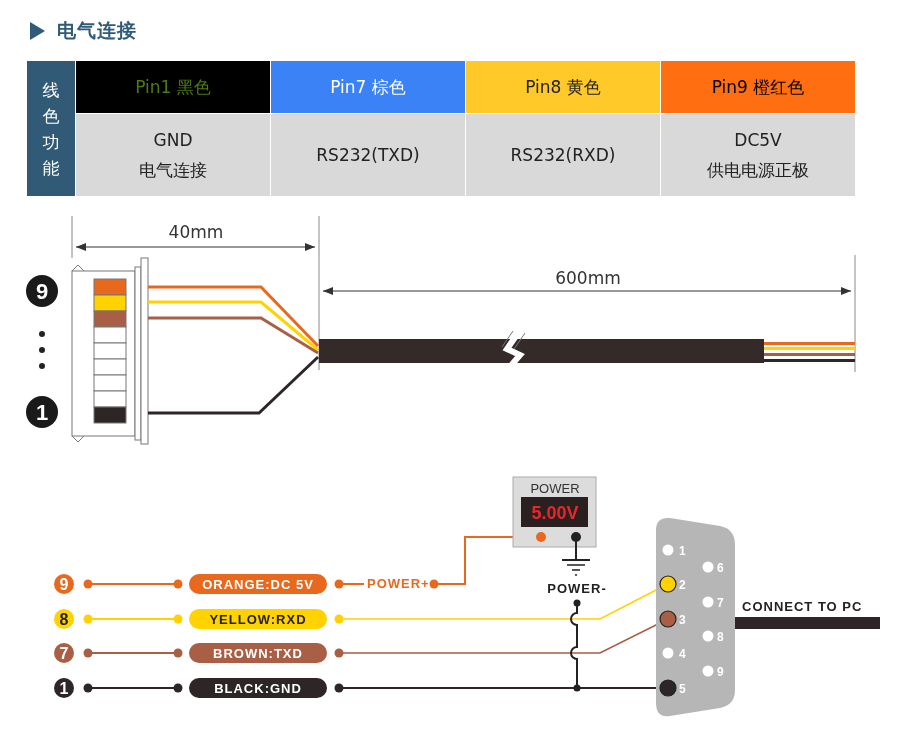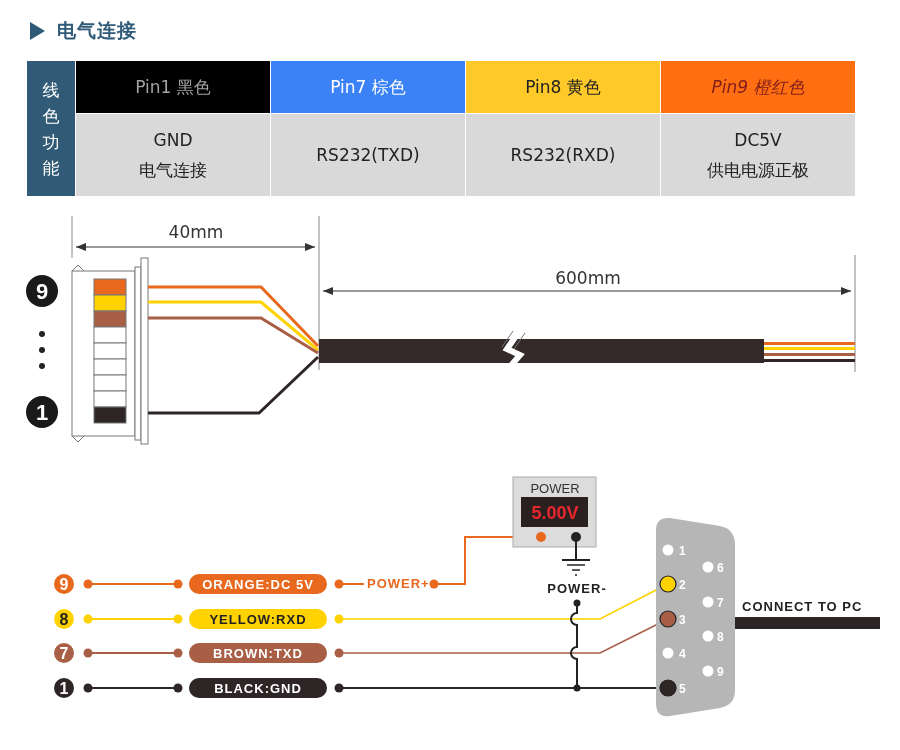--- a/index.html
+++ b/index.html
@@ -8,24 +8,24 @@
   .hdr { position:absolute; left:30px; top:14px; height:34px; display:flex; align-items:center; }
   .hdr .tri { width:0; height:0; border-top:9px solid transparent; border-bottom:9px solid transparent;
               border-left:15px solid #2f5a78; margin-right:12px; }
   .hdr .title { font-size:19px; font-weight:bold; color:#2f5a78; letter-spacing:1px; }
 
   table.pins { position:absolute; left:26px; top:60px; border-collapse:collapse; }
   table.pins td { border:1px solid #fff; text-align:center; font-size:17px; padding:0; }
   td.side { width:48px; background:#305a76; color:#fff; font-size:18px; line-height:26px; padding-top:2px; }
   td.h { height:52px; width:194px; }
   td.b { height:82px; background:#d9d9d9; color:#222; line-height:30px; }
-  .h1 { background:#000000; color:#a3a3a3; }
+  .h1 { background:#000000; color:#4d7c0f; }
   .h7 { background:#3b82f6; color:#fff; }
   .h8 { background:#ffc92a; color:#222;margin-left:23px; }
-  .h9 { background:#ff6e10; color:#7f1d1d;font-style:italic; }
+  .h9 { background:#ff6e10; color:#000000; }
 
   svg { position:absolute; left:0; top:0; }
   .dim { font-family:"DejaVu Sans","Liberation Sans",sans-serif; font-size:17px; fill:#333; }
   .lbl { font-family:"Liberation Sans","DejaVu Sans",sans-serif; font-weight:bold; font-size:13px; letter-spacing:1px; }
 </style>
 </head>
 <body>
 
 <div class="hdr">
   <span class="tri"></span>

